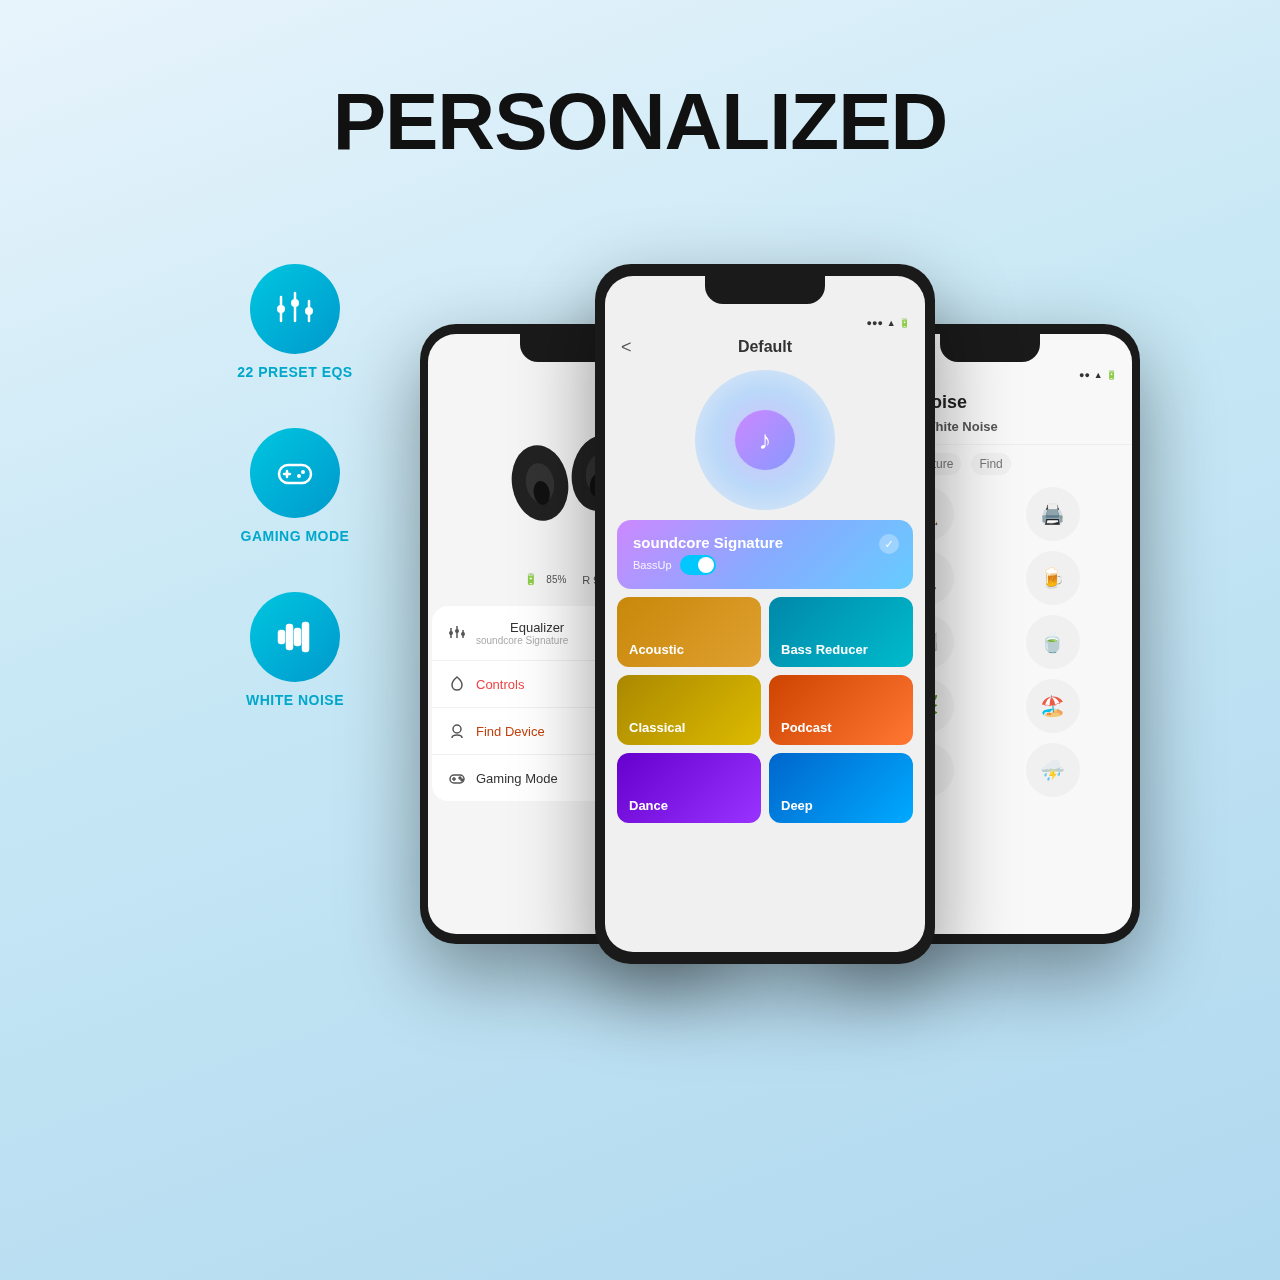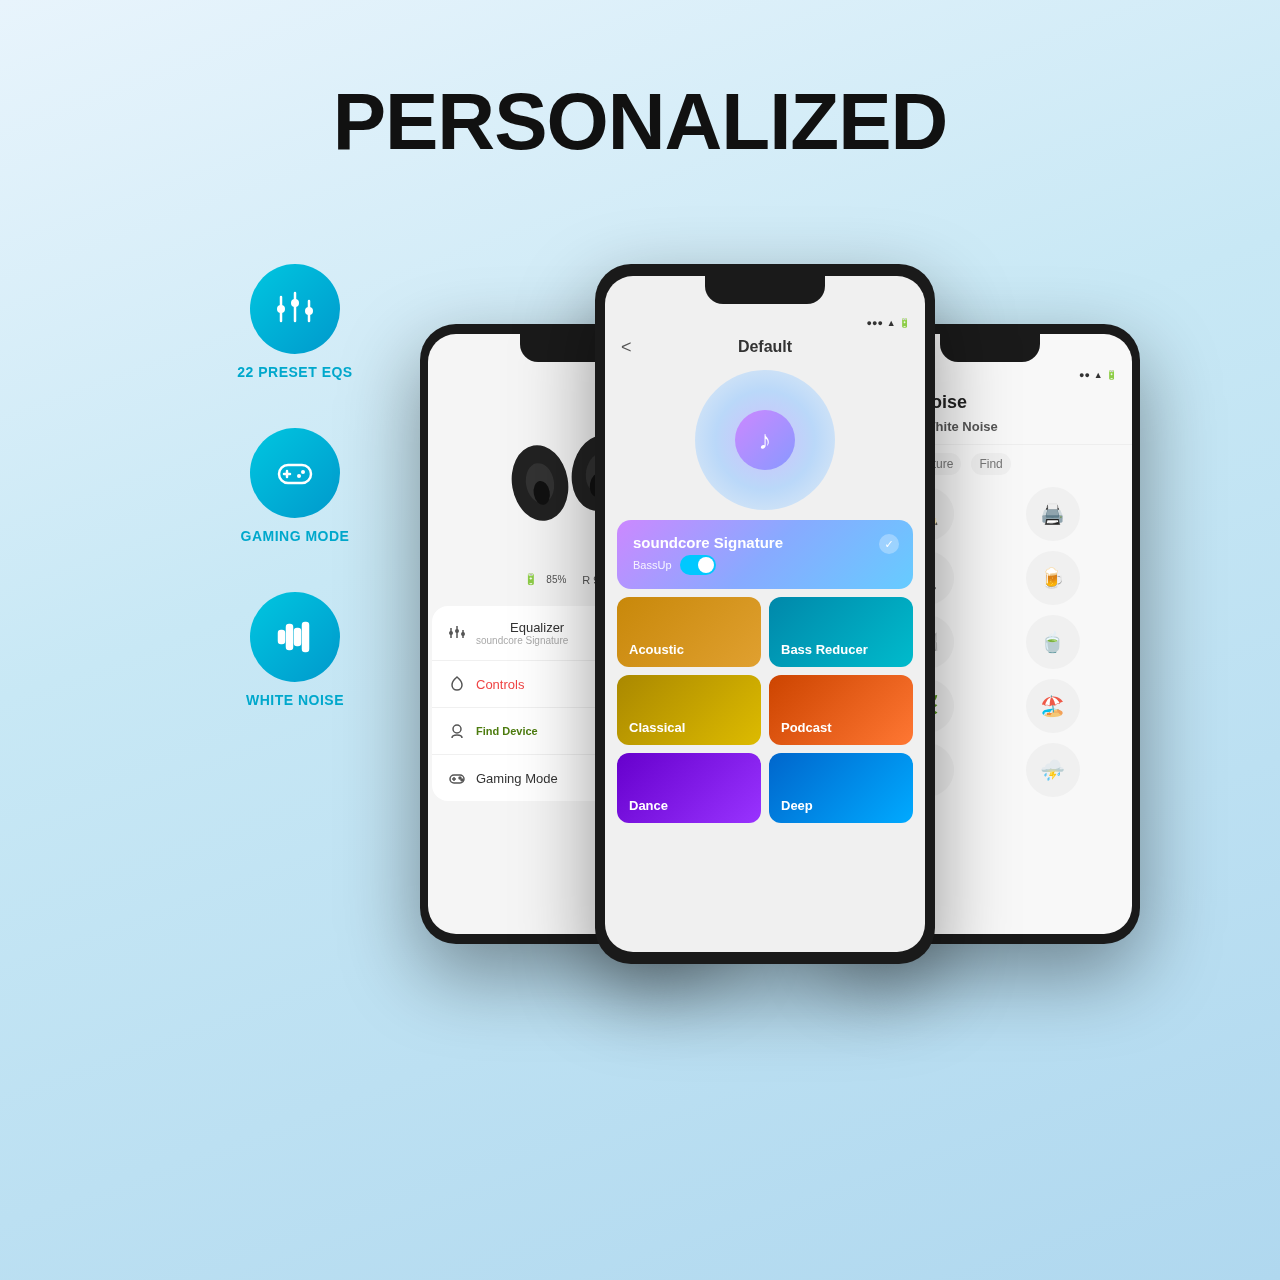--- a/index.html
+++ b/index.html
@@ -526,21 +526,21 @@
               <svg width="18" height="18" viewBox="0 0 18 18" fill="none" stroke="#555" stroke-width="1.5">
                 <path d="M9 2 C9 2 14 6 14 10 C14 13 11.8 15 9 15 C6.2 15 4 13 4 10 C4 6 9 2 9 2Z"></path>
               </svg>
               <div style="font-size:13px;font-weight:500;color:#ef4444;">Controls</div>
             </div>
             <div class="menu-item">
               <svg width="18" height="18" viewBox="0 0 18 18" fill="none" stroke="#555" stroke-width="1.5">
                 <circle cx="9" cy="7" r="4"></circle>
                 <path d="M4 16 C4 12 14 12 14 16"></path>
               </svg>
-              <div style="font-size:11px;font-weight:700;color:#4d7c0f;">Find Device</div>
+              <div style="font-size:13px;font-weight:400;color:#c2410c;">Find Device</div>
             </div>
             <div class="menu-item">
               <svg width="18" height="18" viewBox="0 0 18 18" fill="none" stroke="#555" stroke-width="1.5">
                 <rect x="2" y="6" width="14" height="8" rx="4"></rect>
                 <line x1="6" y1="8" x2="6" y2="12"></line>
                 <line x1="4" y1="10" x2="8" y2="10"></line>
                 <circle cx="12" cy="9" r="1" fill="#555"></circle>
                 <circle cx="14" cy="11" r="1" fill="#555"></circle>
               </svg>
               <div style="font-size:13px;font-weight:500;color:#333;">Gaming Mode</div>

